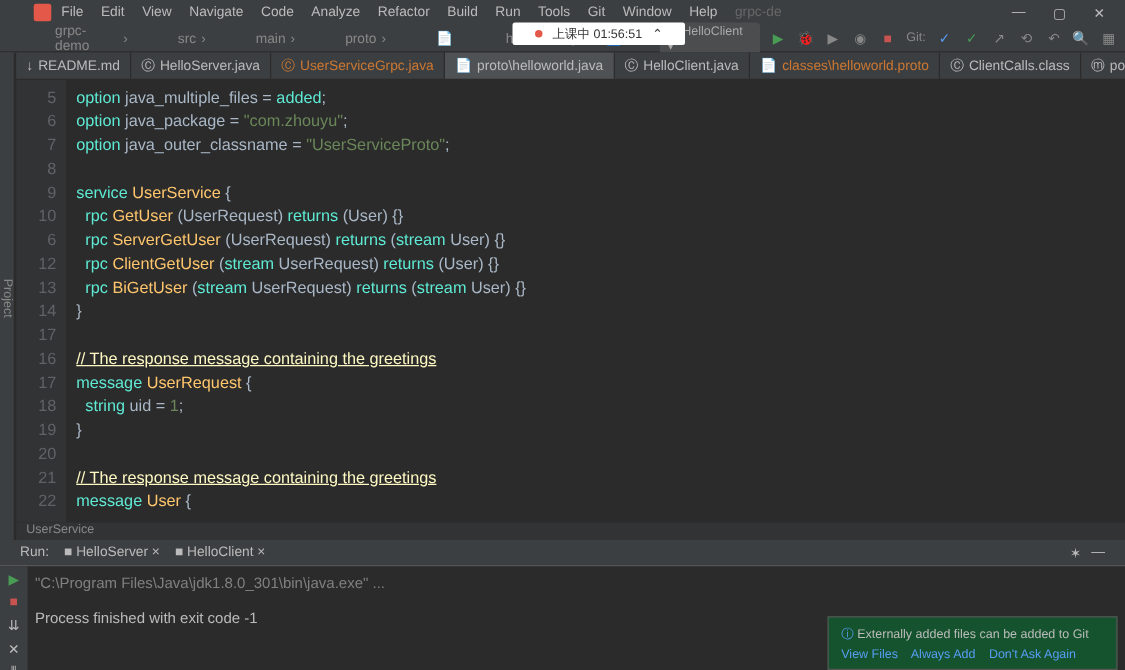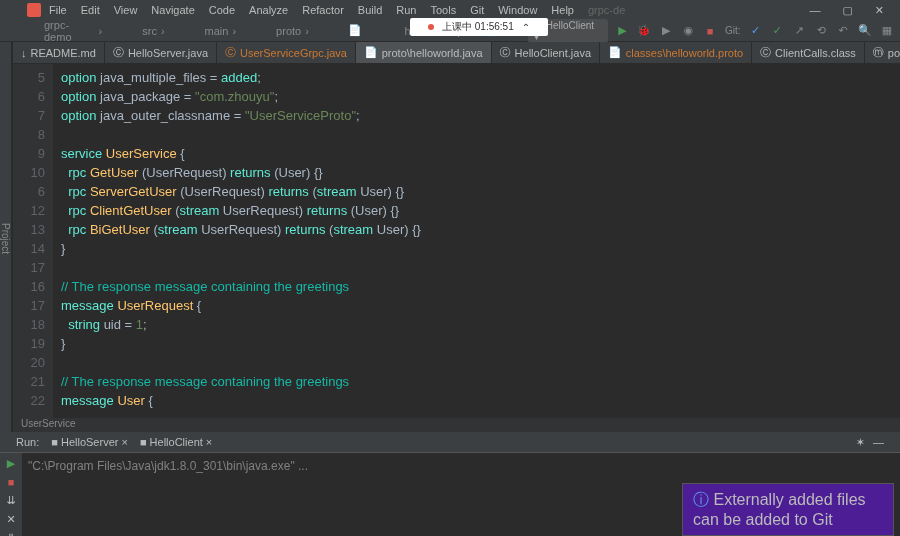--- a/index.html
+++ b/index.html
@@ -31,27 +31,27 @@
 .tabs { height: 22px; background: #3c3f41; display: flex; align-items: stretch; border-bottom: 1px solid #2b2b2b; overflow: hidden; }
 .tab { padding: 3px 8px; display: flex; align-items: center; gap: 4px; font-size: 11px; border-right: 1px solid #2b2b2b; cursor: pointer; white-space: nowrap; }
 .tab.active { background: #4e5254; }
 .tab.orange { color: #cc7832; }
 .editor-content { flex: 1; display: flex; overflow: hidden; font-family: "Consolas", "Monaco", monospace; font-size: 13px; line-height: 19px; }
 .gutter { width: 40px; background: #313335; color: #606366; text-align: right; padding: 4px 8px 4px 4px; user-select: none; }
 .code { flex: 1; padding: 4px 8px; color: #a9b7c6; white-space: pre; overflow: hidden; }
 .kw { color: #5eead4; }
 .str { color: #6a8759; }
 .fn { color: #ffc66d; }
-.cmt { color: #14b8a6; }
+.cmt { color: #fef9c3; text-decoration: underline; }
 .run-panel { height: 90px; background: #2b2b2b; border-top: 1px solid #555; display: flex; }
 .run-tabs { height: 20px; background: #3c3f41; display: flex; align-items: center; padding: 0 16px; gap: 12px; font-size: 11px; color: #bbb; }
 .run-sidebar { width: 22px; background: #3c3f41; display: flex; flex-direction: column; gap: 6px; padding: 4px 0; align-items: center; }
 .run-output { flex: 1; font-family: "Consolas", monospace; font-size: 12px; padding: 6px; color: #bbb; position: relative; }
 .run-output .gray { color: #808080; }
-.notification { position: absolute; right: 6px; bottom: 6px; background: #4c1d95; border: 1px solid #555; padding: 6px 10px; font-size: 16px; width: 212px; }
+.notification { position: absolute; right: 6px; bottom: 6px; background: #14532d; border: 1px solid #555; padding: 6px 10px; font-size: 10px; width: 232px; }
 .notification a { color: #589df6; cursor: pointer; margin-right: 8px; }
 .floating-timer { position: absolute; top: 18px; left: 410px; background: #fff; color: #333; padding: 2px 18px; font-size: 10px; border-radius: 2px; display: flex; gap: 8px; align-items: center; }
 .breadcrumb-editor { height: 14px; background: #313335; font-size: 10px; color: #888; padding: 0 8px; }
 </style>
 </head>
 <body>
 
 <div class="menubar">
   <span class="logo"></span>
   <span>File</span>
@@ -207,17 +207,23 @@
   <div class="run-sidebar">
     <span class="play">▶</span>
     <span style="color:#c75450">■</span>
     <span>⇊</span>
     <span>✕</span>
     <span>⫴</span>
   </div>
   <div class="run-output">
     <div class="gray">"C:\Program Files\Java\jdk1.8.0_301\bin\java.exe" ...</div>
     <br>
+    <div>Process finished with exit code -1</div>
     <div class="notification">
       <div><span style="color:#589df6">ⓘ</span> <span>Externally added files can be added to Git</span></div>
+      <div style="margin-top:4px">
+        <a>View Files</a>
+        <a>Always Add</a>
+        <a>Don't Ask Again</a>
+      </div>
     </div>
   </div>
 </div>
 
 </body></html>

